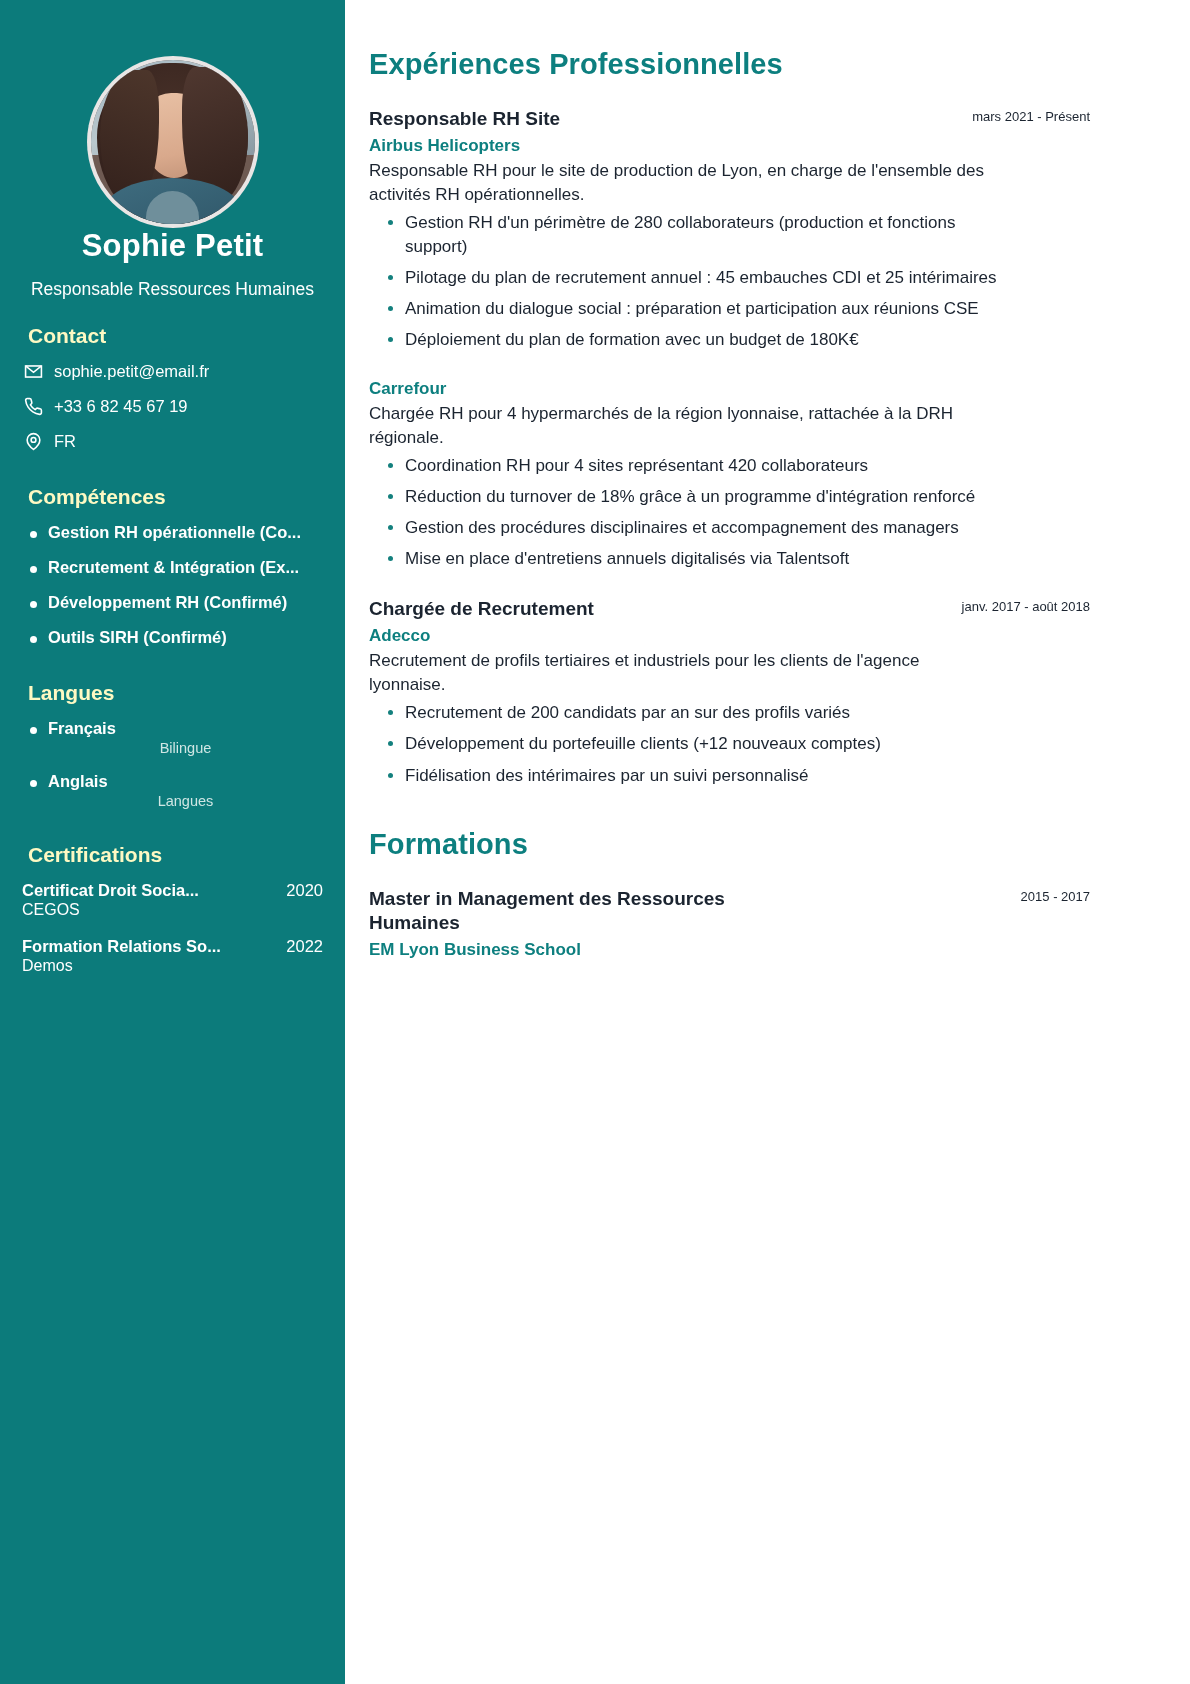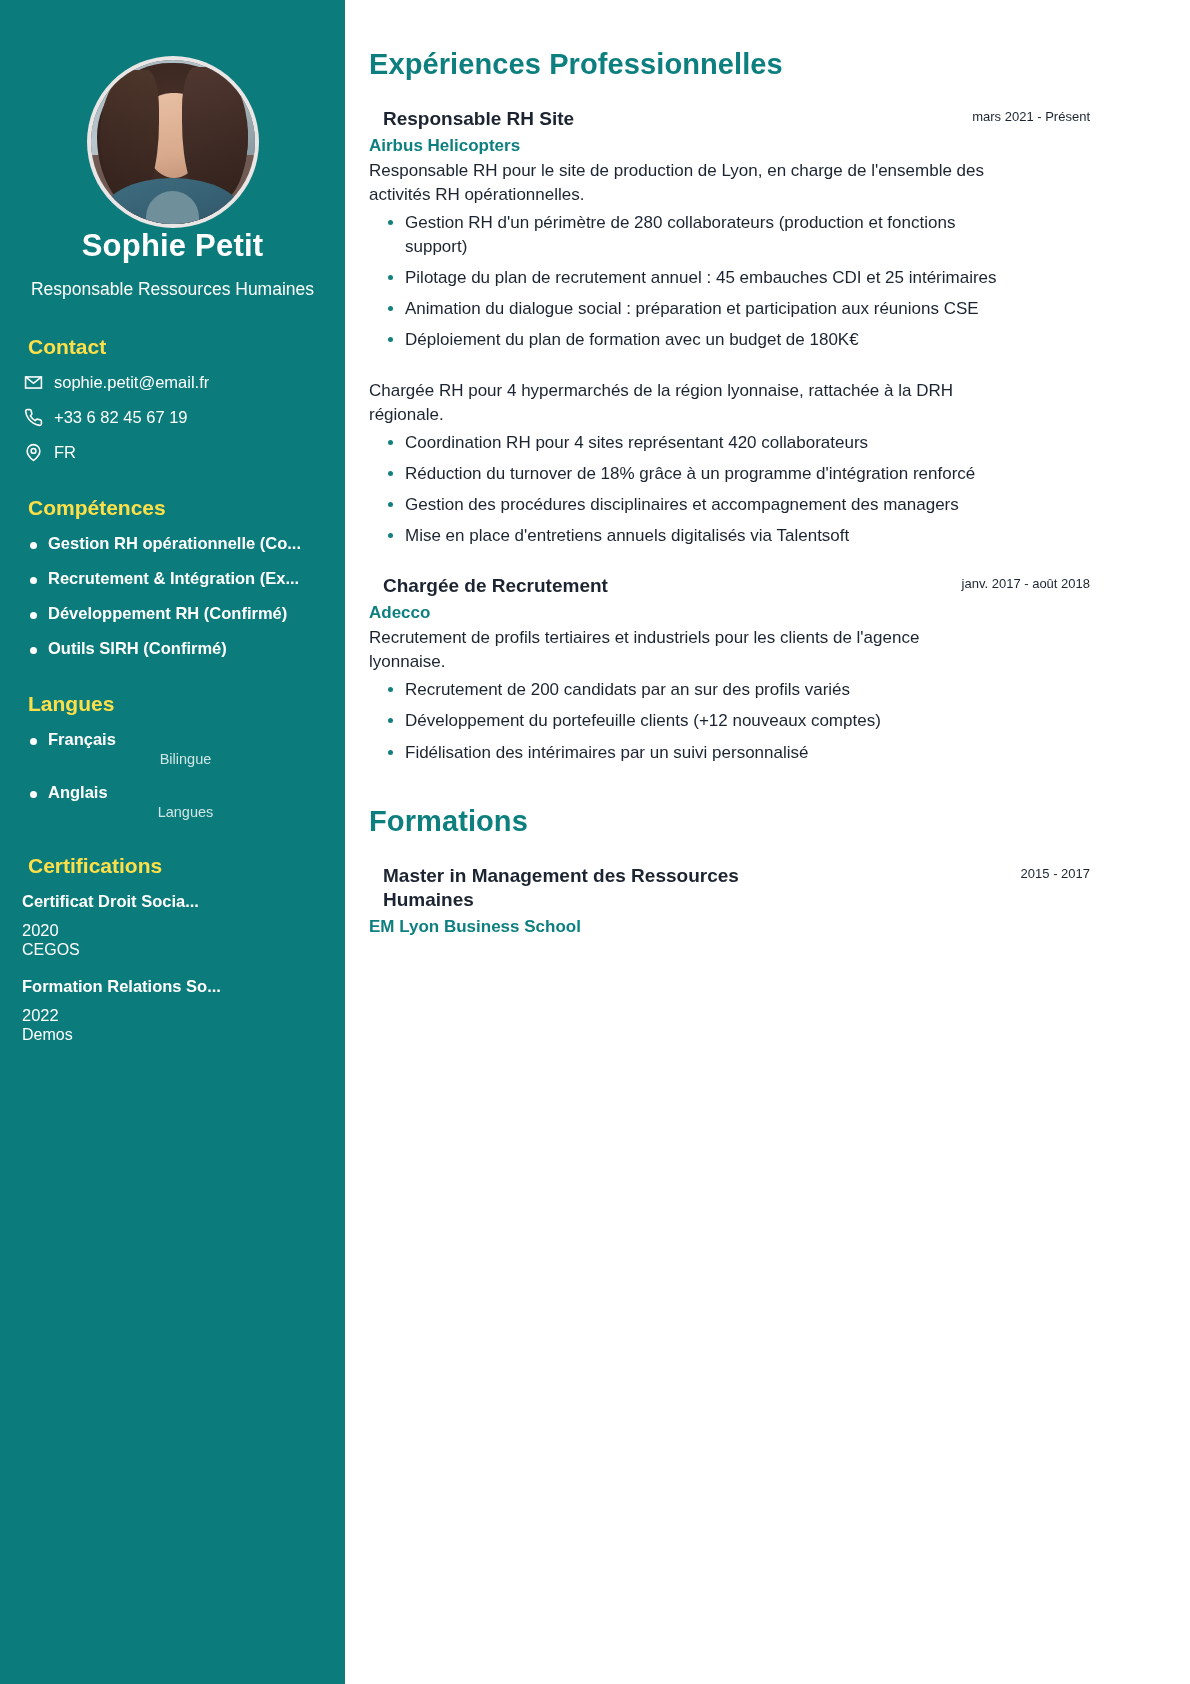--- a/index.html
+++ b/index.html
@@ -89,22 +89,22 @@
     font-size: 17.5px;
     line-height: 1.32;
     margin-top: 14px;
     color: #ffffff;
     padding: 0 8px;
   }
 
   .sb-heading {
     font-size: 21px;
     font-weight: bold;
-    color: #fde047;
-    margin: 34px 0 14px 6px;
+    color: #fef9c3;
+    margin: 23px 0 14px 6px;
   }
   .sb-heading.tight { margin-top: 34px; }
 
   .contact-row {
     display: flex;
     align-items: center;
     gap: 11px;
     font-size: 16.5px;
     color: #ffffff;
     margin-bottom: 16px;
@@ -159,21 +159,20 @@
     margin-top: 2px;
     text-align: center;
   }
 
   .cert-item { margin-bottom: 18px; padding-left: 0px; }
   .cert-top {
     display: flex;
     align-items: baseline;
     justify-content: space-between;
     gap: 10px;
-    flex-direction: column;
   }
   .cert-name {
     font-size: 16.5px;
     font-weight: bold;
     color: #ffffff;
     white-space: nowrap;
     overflow: hidden;
   }
   .cert-year {
     font-size: 16.5px;
@@ -207,21 +206,20 @@
     align-items: flex-start;
     justify-content: space-between;
     gap: 16px;
   }
   .entry-title {
     font-size: 19px;
     font-weight: bold;
     color: #1b2430;
     line-height: 1.3;
     max-width: 430px;
-    margin-left: 14px;
   }
   .entry-date {
     font-size: 13px;
     color: #1b2430;
     white-space: nowrap;
     flex: 0 0 auto;
     padding-top: 2px;
   }
   .entry-org {
     font-size: 17px;
@@ -361,20 +359,21 @@
       <p class="entry-desc">Responsable RH pour le site de production de Lyon, en charge de l'ensemble des activités RH opérationnelles.</p>
       <ul class="entry-bullets">
         <li>Gestion RH d'un périmètre de 280 collaborateurs (production et fonctions support)</li>
         <li>Pilotage du plan de recrutement annuel : 45 embauches CDI et 25 intérimaires</li>
         <li>Animation du dialogue social : préparation et participation aux réunions CSE</li>
         <li>Déploiement du plan de formation avec un budget de 180K€</li>
       </ul>
     </section>
 
     <section class="entry">
+      <div class="entry-org">Carrefour</div>
       <p class="entry-desc">Chargée RH pour 4 hypermarchés de la région lyonnaise, rattachée à la DRH régionale.</p>
       <ul class="entry-bullets">
         <li>Coordination RH pour 4 sites représentant 420 collaborateurs</li>
         <li>Réduction du turnover de 18% grâce à un programme d'intégration renforcé</li>
         <li>Gestion des procédures disciplinaires et accompagnement des managers</li>
         <li>Mise en place d'entretiens annuels digitalisés via Talentsoft</li>
       </ul>
     </section>
 
     <section class="entry">

